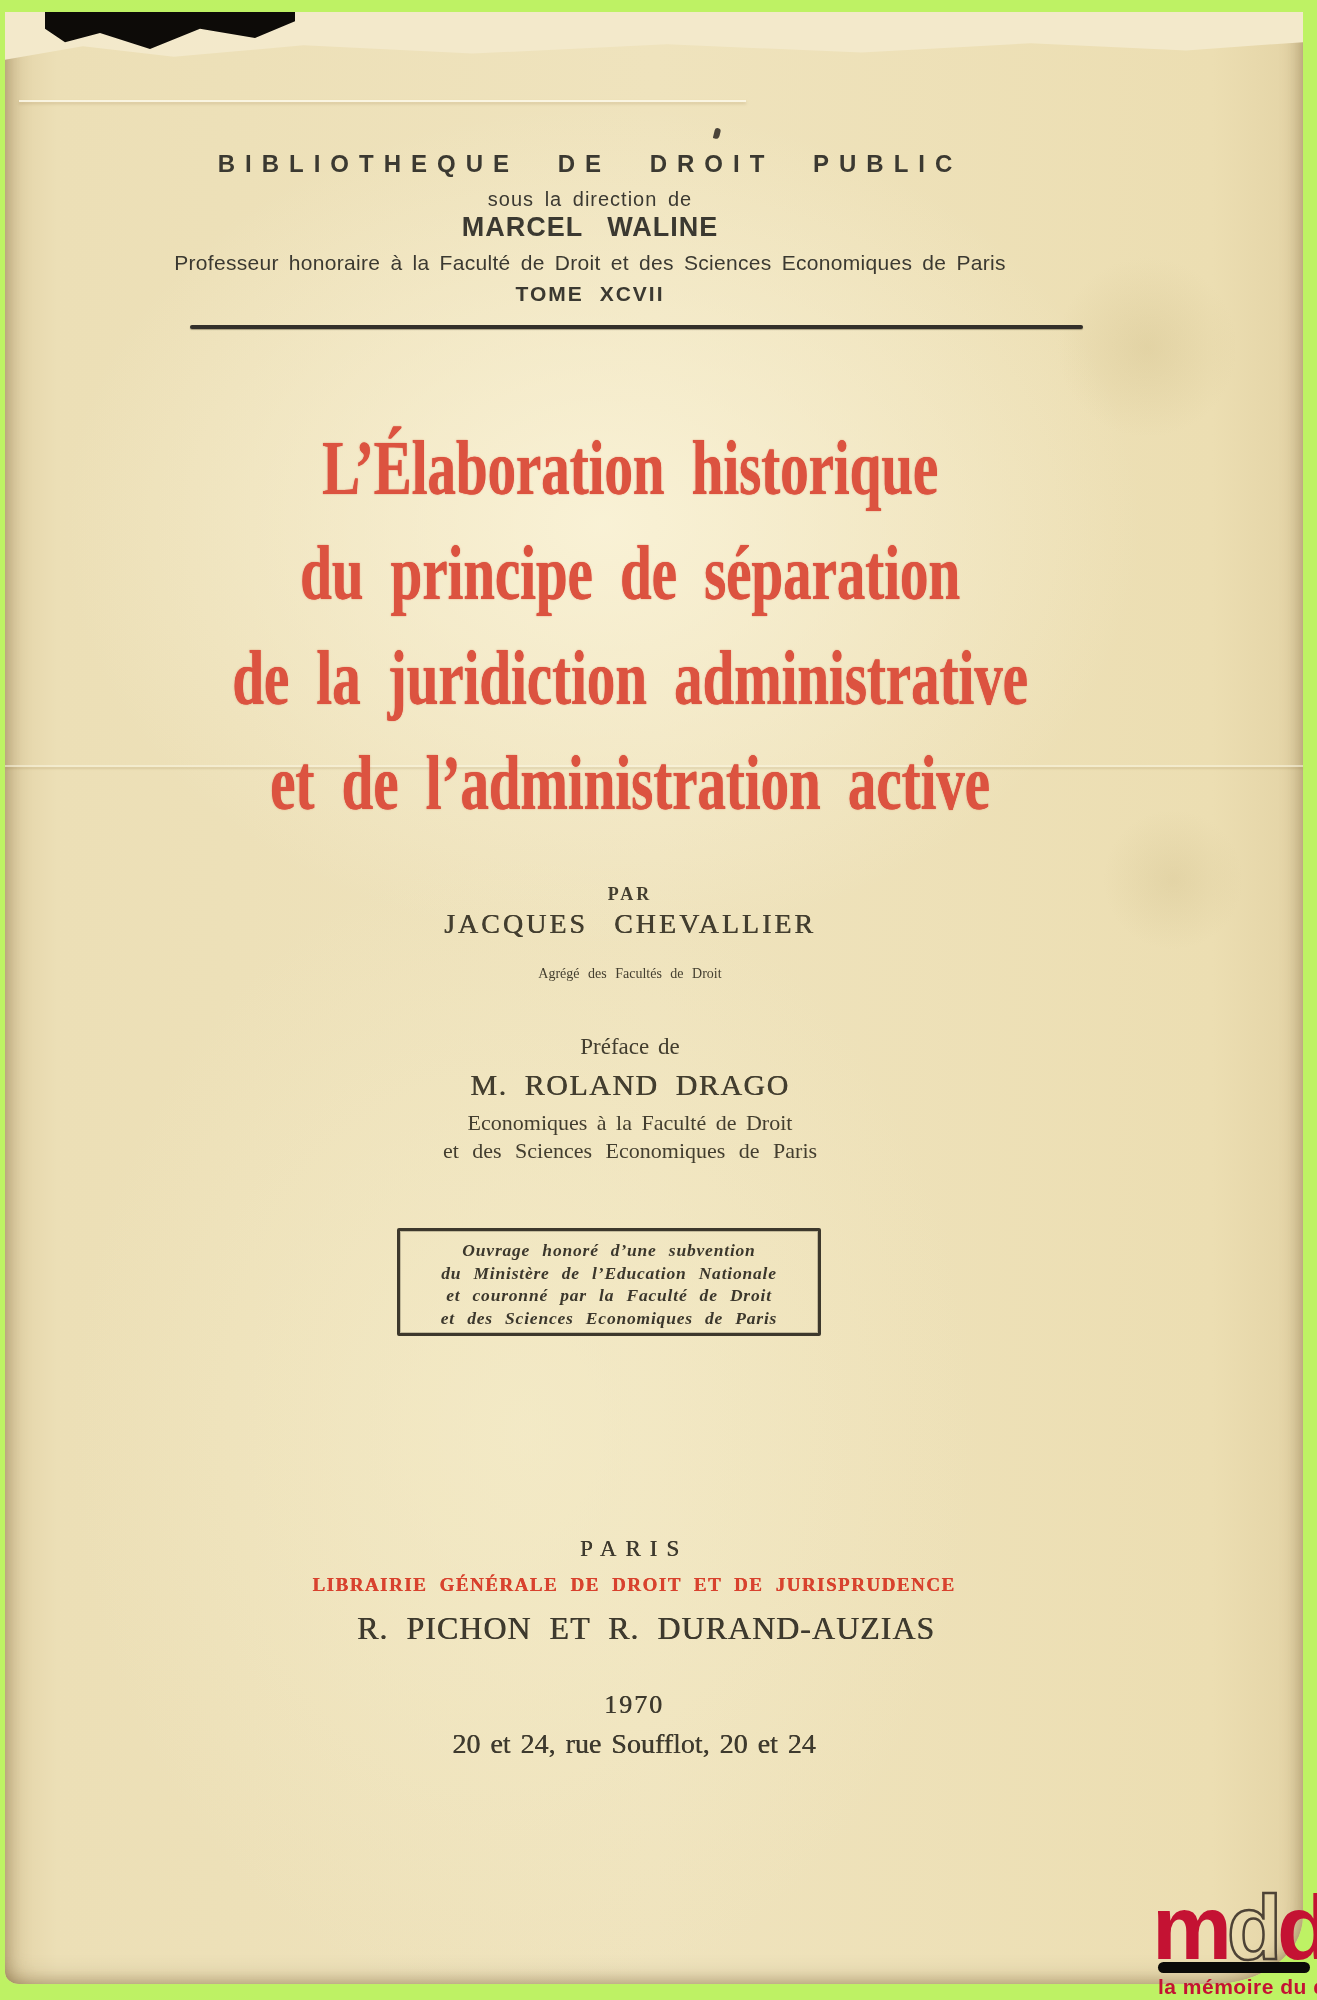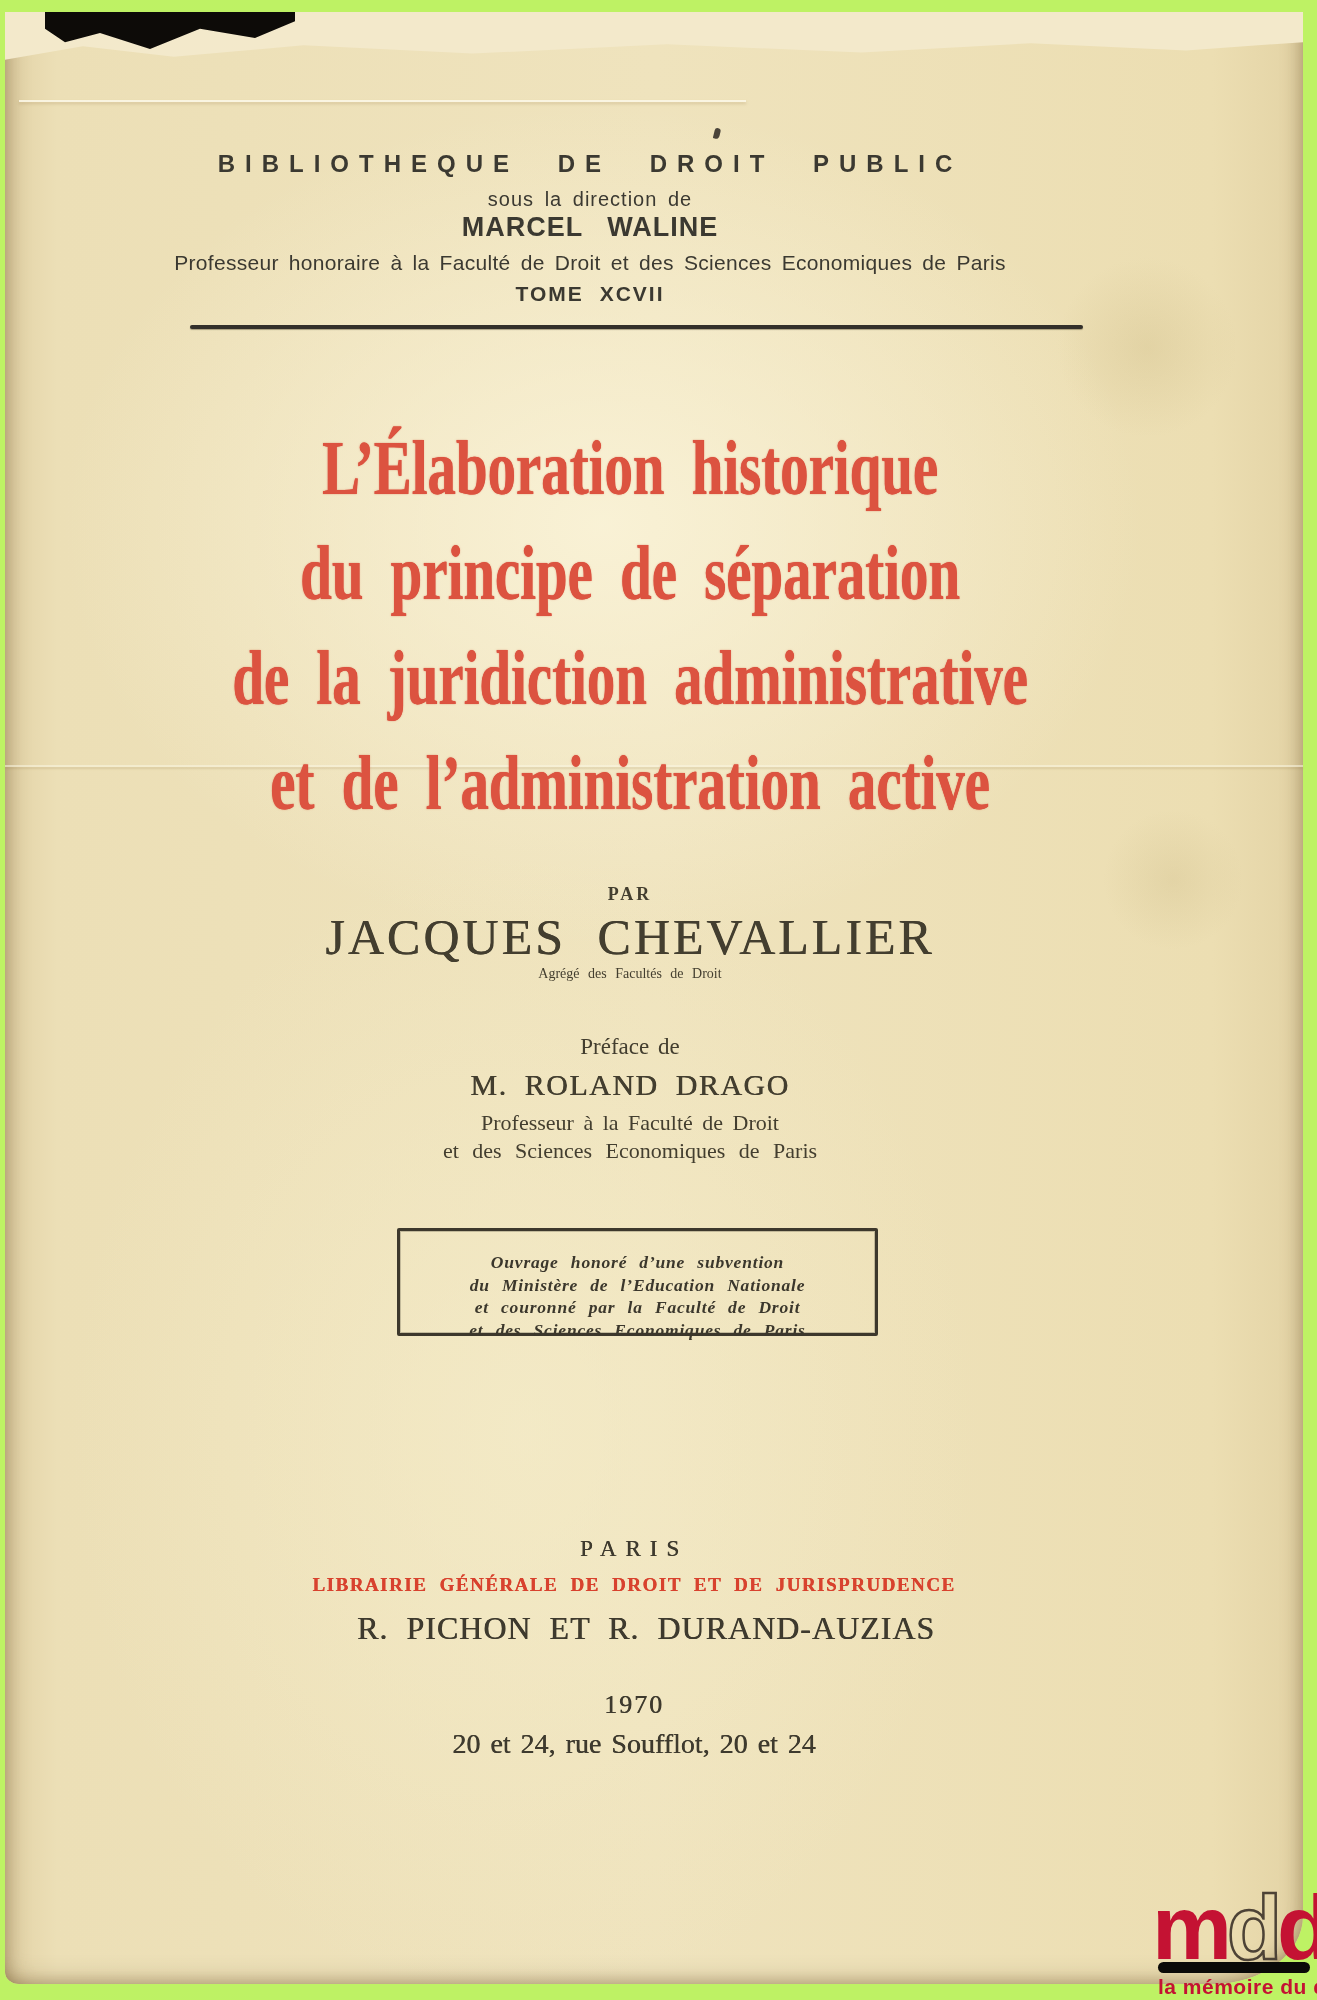--- a/index.html
+++ b/index.html
@@ -41,31 +41,31 @@
   .director-title{top:251px;font-size:21px;letter-spacing:.3px;word-spacing:4px;}
   .tome{top:282px;font-size:21px;font-weight:bold;letter-spacing:2px;word-spacing:8px;}
   .rule{left:190px;top:325px;width:893px;height:4px;background:#33302a;border-radius:2px;
     box-shadow:0 1px 1px rgba(60,50,30,.4);}
   
   .book-title{top:415px;transform:scaleX(.72);transform-origin:50% 0;color:#dc5340;
     font-weight:bold;font-size:79px;line-height:105px;word-spacing:18px;white-space:nowrap;
     text-shadow:0 0 2px rgba(205,70,45,.55), .5px 0 0 #dc5340;}
   
   .par{top:884px;font-size:18px;font-weight:bold;letter-spacing:3px;}
-  .author-name{top:908px;font-size:50px;letter-spacing:3px;word-spacing:16px;
+  .author-name{top:908px;font-size:28px;letter-spacing:3px;word-spacing:16px;
     text-shadow:.5px 0 0 currentColor;}
   .author-qual{top:966px;font-size:14px;word-spacing:5px;}
   .preface-label{top:1034px;font-size:23px;word-spacing:3px;}
   .preface-name{top:1068px;font-size:30px;letter-spacing:1.5px;word-spacing:8px;
     text-shadow:.5px 0 0 currentColor;}
   .preface-t1{top:1110px;font-size:22px;word-spacing:4px;}
   .preface-t2{top:1138px;font-size:22px;word-spacing:8px;}
   
-  .award-box{left:397px;top:1228px;width:481px;height:108px;box-sizing:border-box;
-    border:3px solid #3d382c;border-radius:2px;text-align:center;padding-top:20px;
+  .award-box{left:397px;top:1228px;width:424px;height:108px;box-sizing:border-box;
+    border:3px solid #3d382c;border-radius:2px;text-align:center;padding-top:8px;
     color:#3b372c;font-weight:bold;font-style:italic;font-size:17.5px;line-height:22.5px;
     letter-spacing:.8px;word-spacing:7px;
     box-shadow:inset 0 0 0 1px rgba(61,56,44,.25);}
   
   .imp-col{left:0;width:1268px;text-align:center;color:#3e3a2e;}
   .city{top:1536px;font-size:23px;letter-spacing:9px;text-shadow:.4px 0 0 currentColor;}
   .publisher{top:1574px;font-size:19px;font-weight:bold;letter-spacing:1.5px;word-spacing:6px;
     color:#d8422e;text-shadow:.3px 0 0 #d8422e;}
   .pichon{top:1610px;font-size:32px;letter-spacing:1px;word-spacing:9px;
     text-shadow:.5px 0 0 currentColor;padding-left:12px;}
@@ -106,21 +106,21 @@
     <div>de la juridiction administrative</div>
     <div>et de l’administration active</div>
   </div>
 
   <div class="abs mid-col serif par">PAR</div>
   <div class="abs mid-col serif author-name">JACQUES CHEVALLIER</div>
   <div class="abs mid-col serif author-qual">Agrégé des Facultés de Droit</div>
 
   <div class="abs mid-col serif preface-label">Préface de</div>
   <div class="abs mid-col serif preface-name">M. ROLAND DRAGO</div>
-  <div class="abs mid-col serif preface-t1">Professeur à la Faculté de Droit</div>
+  <div class="abs mid-col serif preface-t1">Economiques à la Faculté de Droit</div>
   <div class="abs mid-col serif preface-t2">et des Sciences Economiques de Paris</div>
 
   <div class="abs serif award-box">
     <div>Ouvrage honoré d’une subvention</div>
     <div>du Ministère de l’Education Nationale</div>
     <div>et couronné par la Faculté de Droit</div>
     <div>et des Sciences Economiques de Paris</div>
   </div>
 
   <div class="abs imp-col serif city">PARIS</div>

